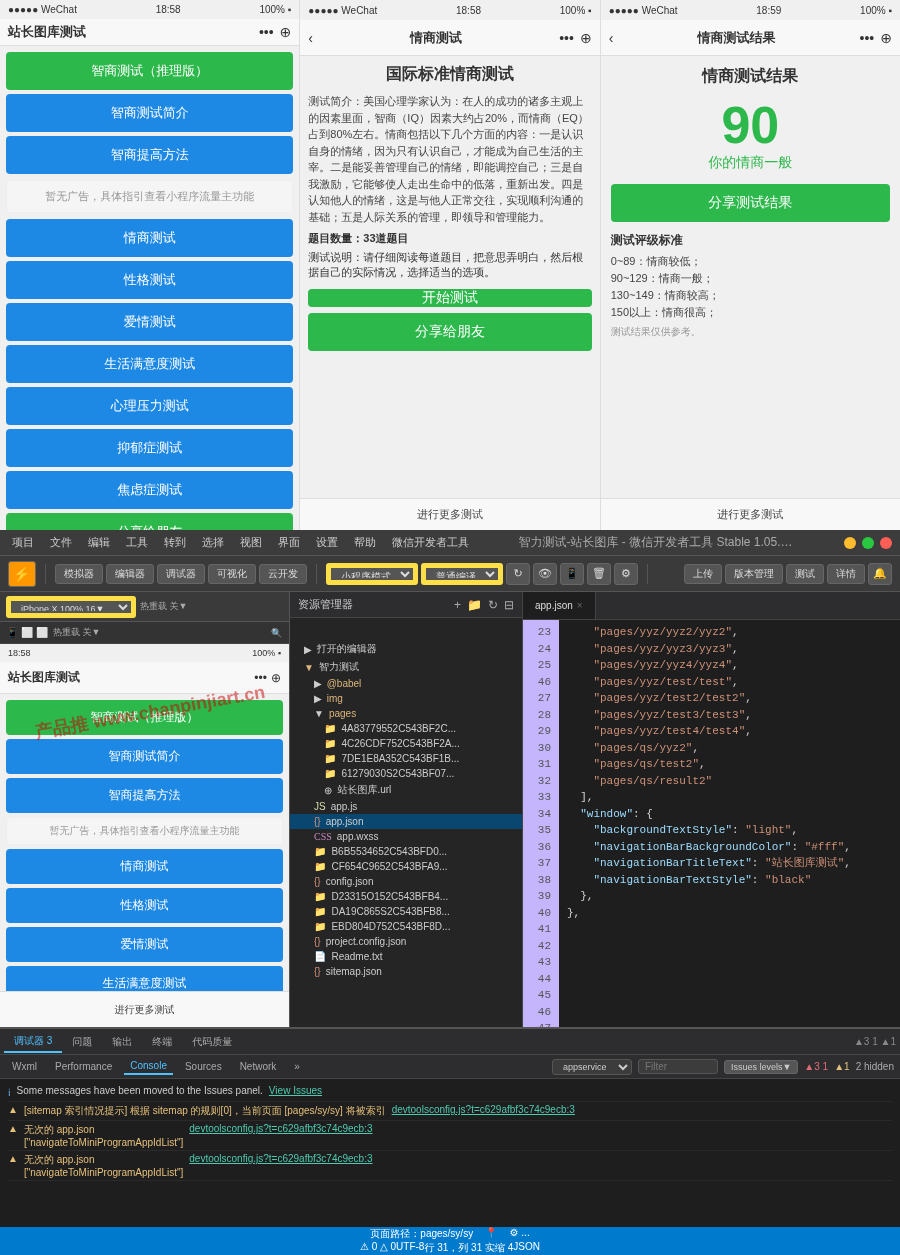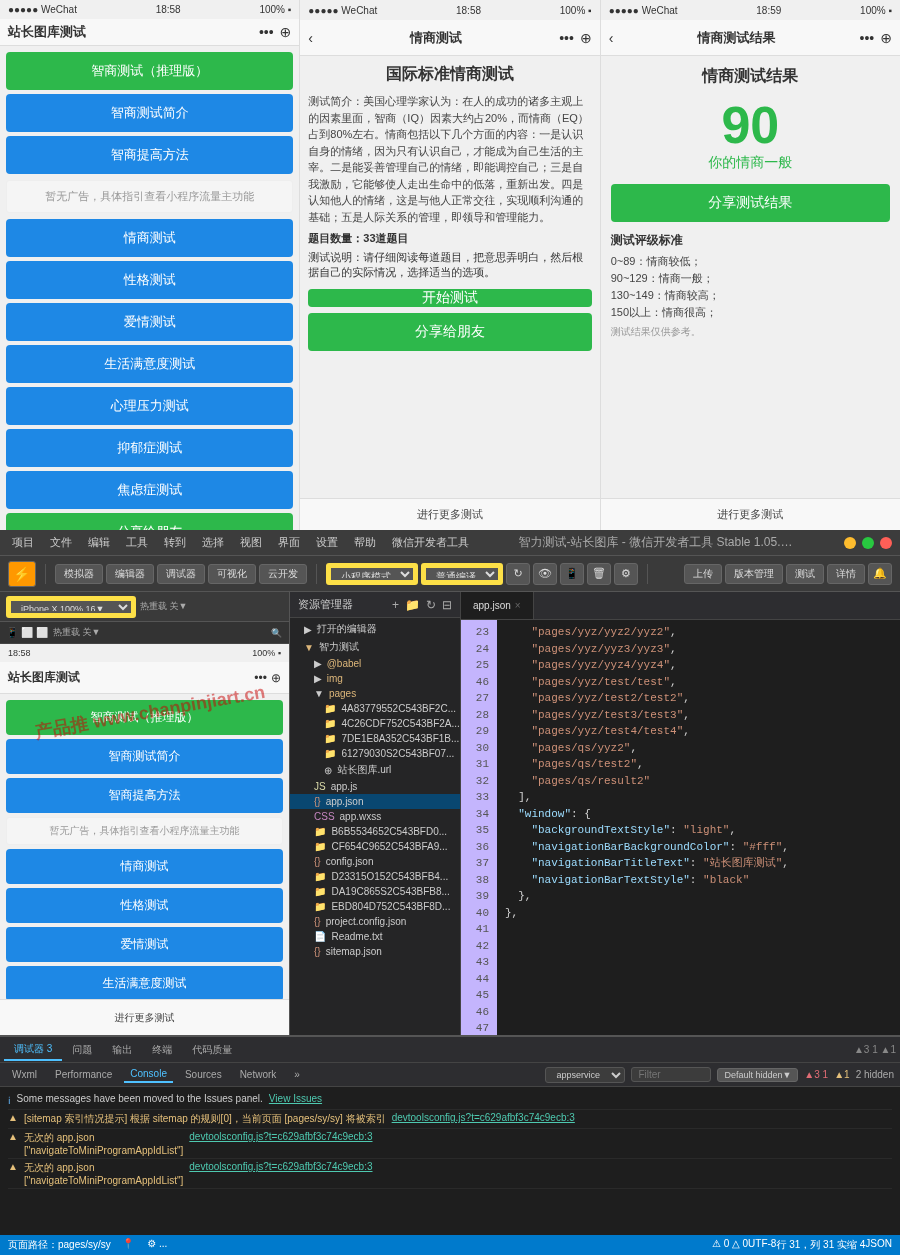--- a/index.html
+++ b/index.html
@@ -401,25 +401,26 @@
       text-align: center;
       border-right: 1px solid #ddd;
       display: flex;
       align-items: center;
       justify-content: center;
     }
     .sim-bottom-btn:last-child { border-right: none; }
 
     
     .filetree-panel {
-      width: 171px;
+      width: 233px;
       background: #252526;
       display: flex;
       flex-direction: column;
       border-right: 1px solid #444;
+      gap: 20px;
     }
     .filetree-header {
       background: #2d2d30;
       padding: 4px 8px;
       font-size: 10px;
       color: #ccc;
       display: flex;
       align-items: center;
       justify-content: space-between;
       height: 26px;
@@ -577,23 +578,24 @@
     .console-link { color: #4ec9b0; text-decoration: underline; cursor: pointer; }
     .warn-icon { color: #e5c07b; font-size: 10px; }
 
     
     .ide-statusbar {
       background: #007acc;
       display: flex;
       align-items: center;
       justify-content: space-between;
       padding: 0 8px;
-      height: 20px;
+      height: 28px;
       font-size: 10px;
       color: white;
+      flex-direction: column;
     }
     .status-left { display: flex; gap: 12px; }
     .status-right { display: flex; }
 
     
     .watermark {
       position: absolute;
       top: 700px;
       left: 0;
       width: 300px;
@@ -861,21 +863,21 @@
         </div>
         <div class="tree-item tree-indent-2">
           <span class="tree-icon" style="color:#dcdcaa;">JS</span>
           <span>app.js</span>
         </div>
         <div class="tree-item tree-indent-2 selected">
           <span class="tree-icon" style="color:#ce9178;">{}</span>
           <span>app.json</span>
         </div>
         <div class="tree-item tree-indent-2">
-          <span class="tree-icon" style="color:#c586c0;">CSS</span>
+          <span class="tree-icon" style="color:#c586c0;font-family:Liberation Serif, serif;">CSS</span>
           <span>app.wxss</span>
         </div>
         <div class="tree-item tree-indent-2">
           <span class="tree-icon">📁</span>
           <span>B6B5534652C543BFD0...</span>
         </div>
         <div class="tree-item tree-indent-2">
           <span class="tree-icon">📁</span>
           <span>CF654C9652C543BFA9...</span>
         </div>
@@ -982,21 +984,21 @@
       <span style="font-size:10px;color:#aaa;padding:2px 6px;cursor:pointer;">Performance</span>
       <span style="font-size:10px;color:#4fc1ff;padding:2px 6px;cursor:pointer;border-bottom:2px solid #4fc1ff;">Console</span>
       <span style="font-size:10px;color:#aaa;padding:2px 6px;cursor:pointer;">Sources</span>
       <span style="font-size:10px;color:#aaa;padding:2px 6px;cursor:pointer;">Network</span>
       <span style="font-size:10px;color:#aaa;padding:2px 6px;cursor:pointer;">»</span>
       <span style="flex:1"></span>
       <select class="console-filter" style="font-size:9px;">
         <option>appservice</option>
       </select>
       <input class="console-filter" placeholder="Filter" style="width: 80px;">
-      <button class="console-btn">Default hidden▼</button>
+      <button class="console-btn">Issues levels▼</button>
       <span style="font-size:10px;color:#e06c75;">▲3  1</span>
       <span style="font-size:10px;color:#e5c07b;">▲1</span>
       <span style="font-size:10px;color:#aaa;">2 hidden</span>
     </div>
     <div class="bottom-panel-content">
       <div class="console-line">
         <span class="console-info">ℹ</span>
         <span>Some messages have been moved to the Issues panel.</span>
         <span class="console-link">View Issues</span>
       </div>

